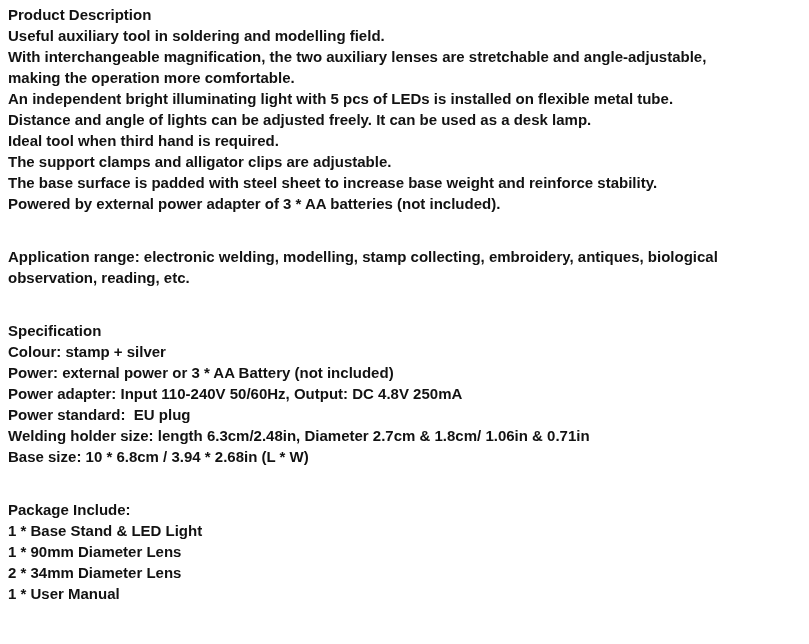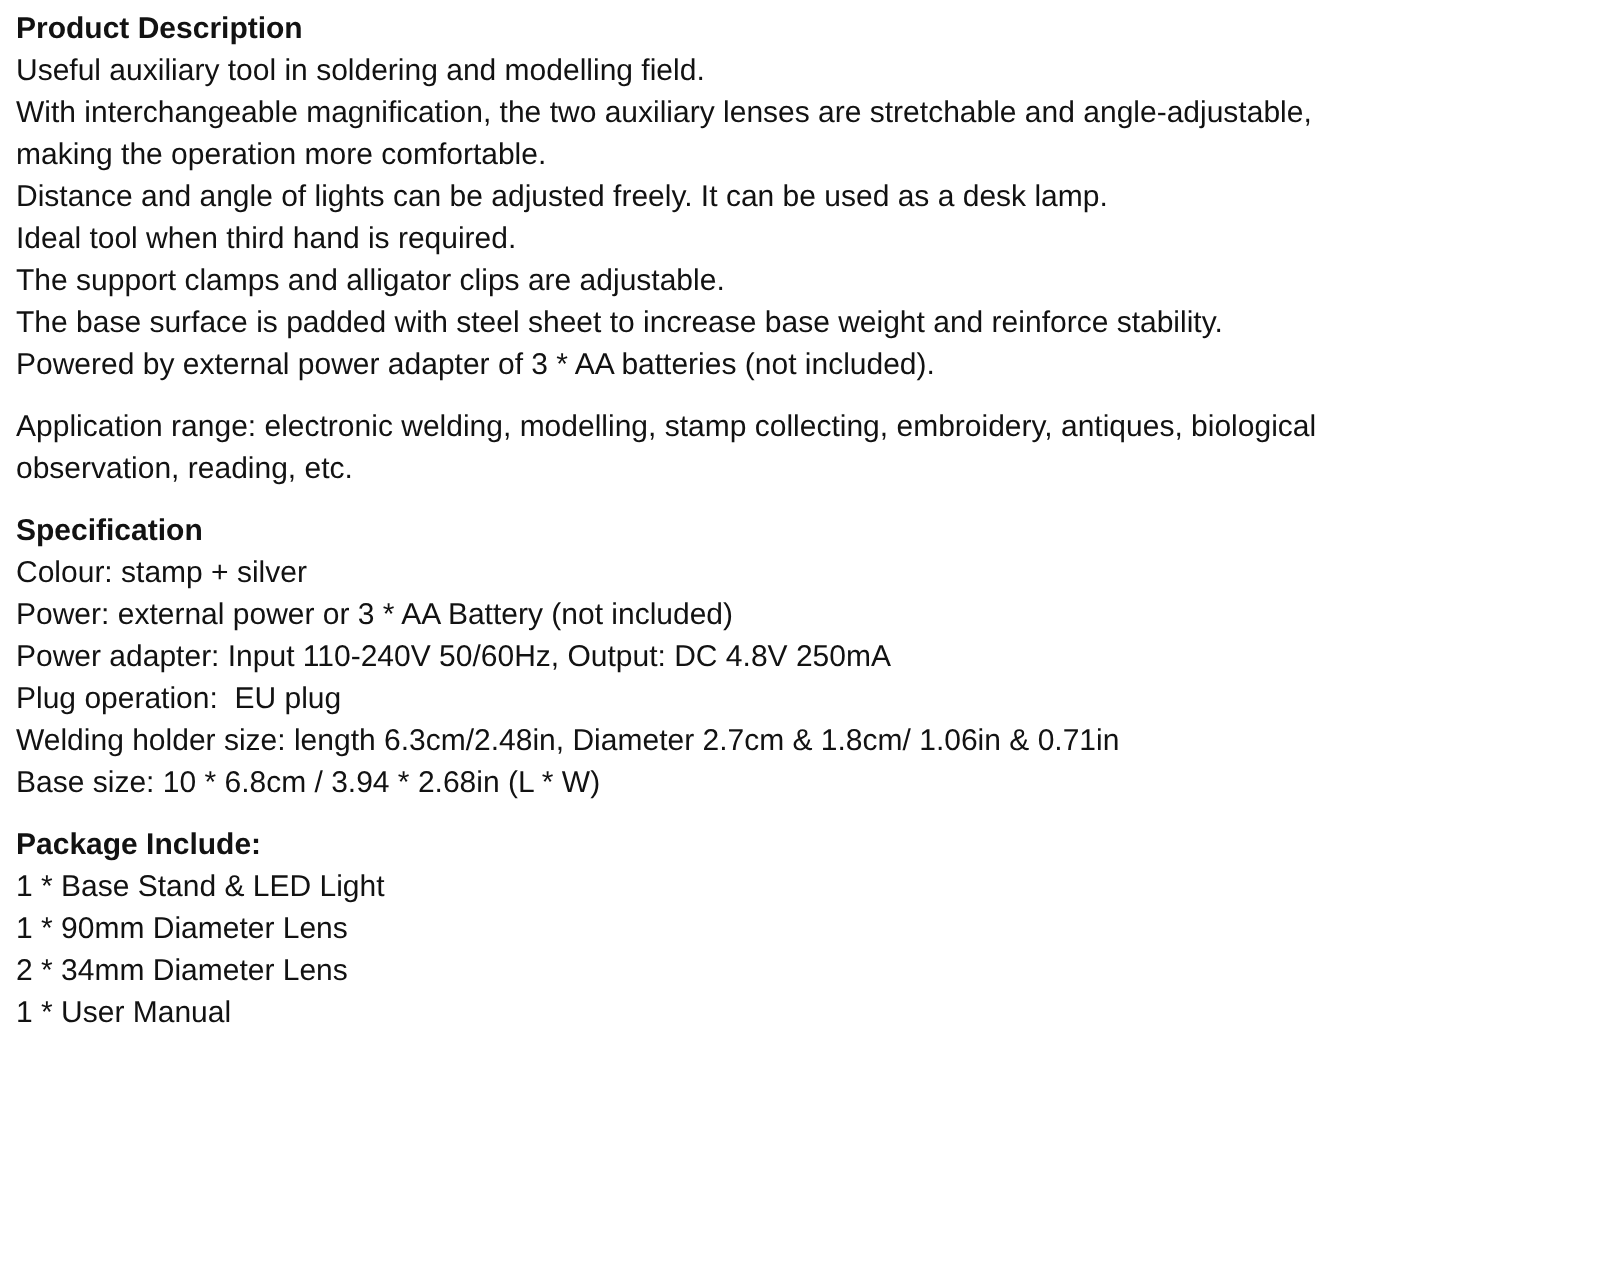--- a/index.html
+++ b/index.html
@@ -16,51 +16,53 @@
     box-sizing: border-box;
     width: 806px;
     padding: 4px 0 0 8px;
     font-family: "Liberation Sans", sans-serif;
     font-size: 15px;
     line-height: 21px;
     color: #121212;
   }
   .line, .heading {
     white-space: pre; 
+    font-weight: bold;
   }
   .heading {
     font-weight: bold;
   }
   .gap-above {
-    margin-top: 10px; 
+    margin-top: 32px; 
   }
 </style>
 </head>
 <body>
 
 <div class="doc">
 
   <div class="heading">Product Description</div>
   <div class="line">Useful auxiliary tool in soldering and modelling field.</div>
   <div class="line">With interchangeable magnification, the two auxiliary lenses are stretchable and angle-adjustable,</div>
   <div class="line">making the operation more comfortable.</div>
+  <div class="line">An independent bright illuminating light with 5 pcs of LEDs is installed on flexible metal tube.</div>
   <div class="line">Distance and angle of lights can be adjusted freely. It can be used as a desk lamp.</div>
   <div class="line">Ideal tool when third hand is required.</div>
   <div class="line">The support clamps and alligator clips are adjustable.</div>
   <div class="line">The base surface is padded with steel sheet to increase base weight and reinforce stability.</div>
   <div class="line">Powered by external power adapter of 3 * AA batteries (not included).</div>
 
   <div class="line gap-above">Application range: electronic welding, modelling, stamp collecting, embroidery, antiques, biological</div>
   <div class="line">observation, reading, etc.</div>
 
   <div class="heading gap-above">Specification</div>
   <div class="line">Colour: stamp + silver</div>
   <div class="line">Power: external power or 3 * AA Battery (not included)</div>
   <div class="line">Power adapter: Input 110-240V 50/60Hz, Output: DC 4.8V 250mA</div>
-  <div class="line">Plug operation:  EU plug</div>
+  <div class="line">Power standard:  EU plug</div>
   <div class="line">Welding holder size: length 6.3cm/2.48in, Diameter 2.7cm &amp; 1.8cm/ 1.06in &amp; 0.71in</div>
   <div class="line">Base size: 10 * 6.8cm / 3.94 * 2.68in (L * W)</div>
 
   <div class="heading gap-above">Package Include:</div>
   <div class="line">1 * Base Stand &amp; LED Light</div>
   <div class="line">1 * 90mm Diameter Lens</div>
   <div class="line">2 * 34mm Diameter Lens</div>
   <div class="line">1 * User Manual</div>
 
 </div>

